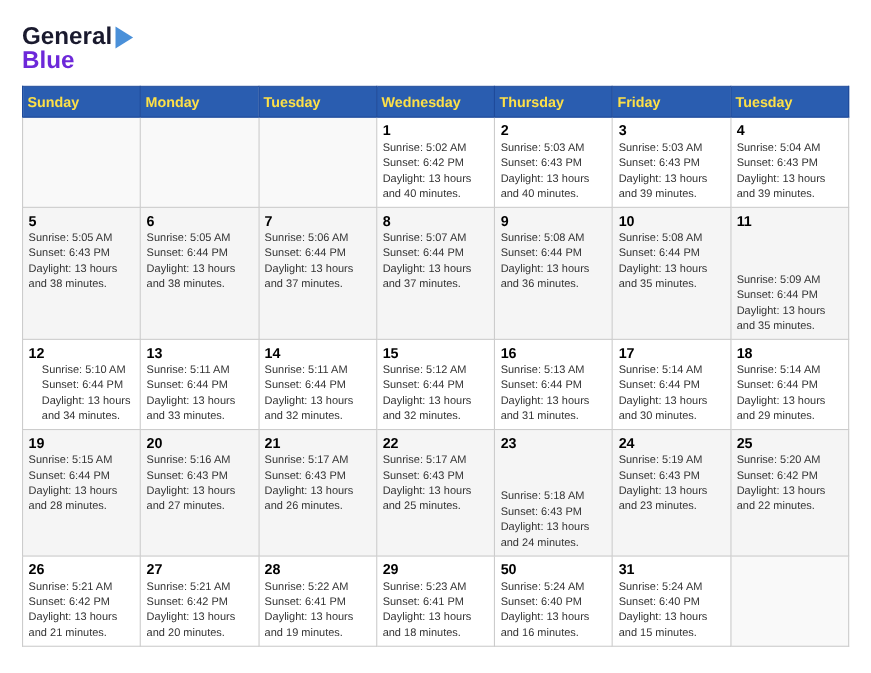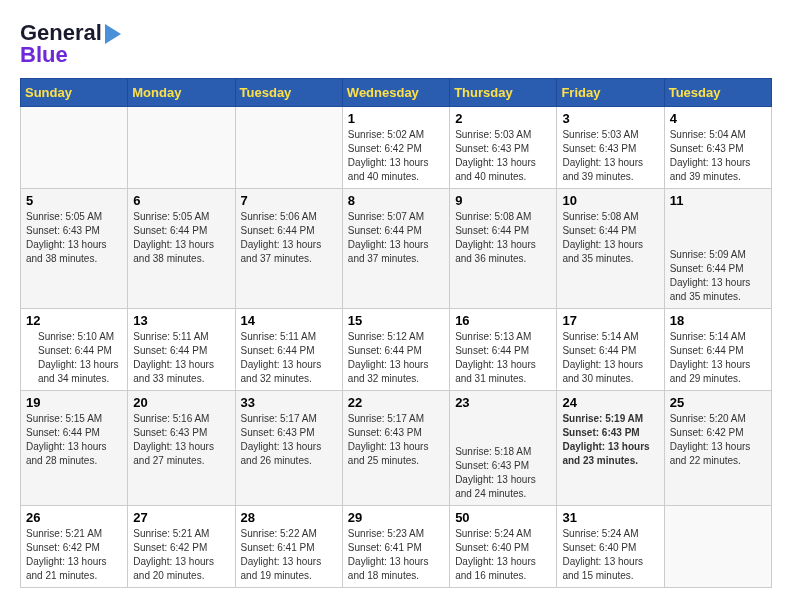--- a/index.html
+++ b/index.html
@@ -252,21 +252,21 @@
 and 28 minutes.</div>
         </td>
         <td>
           <span class="day-number">20</span>
           <div class="day-info" style="white-space: pre-line;">Sunrise: 5:16 AM
 Sunset: 6:43 PM
 Daylight: 13 hours
 and 27 minutes.</div>
         </td>
         <td>
-          <span class="day-number">33</span>
+          <span class="day-number">21</span>
           <div class="day-info" style="white-space: pre-line;">Sunrise: 5:17 AM
 Sunset: 6:43 PM
 Daylight: 13 hours
 and 26 minutes.</div>
         </td>
         <td>
           <span class="day-number">22</span>
           <div class="day-info" style="white-space: pre-line;">Sunrise: 5:17 AM
 Sunset: 6:43 PM
 Daylight: 13 hours
@@ -274,21 +274,21 @@
         </td>
         <td>
           <span class="day-number">23</span>
           <div class="day-info" style="white-space: pre-line; margin-top: 35px;">Sunrise: 5:18 AM
 Sunset: 6:43 PM
 Daylight: 13 hours
 and 24 minutes.</div>
         </td>
         <td>
           <span class="day-number">24</span>
-          <div class="day-info" style="white-space: pre-line; font-weight: bold;">Sunrise: 5:19 AM
+          <div class="day-info" style="white-space: pre-line;">Sunrise: 5:19 AM
 Sunset: 6:43 PM
 Daylight: 13 hours
 and 23 minutes.</div>
         </td>
         <td>
           <span class="day-number">25</span>
           <div class="day-info" style="white-space: pre-line;">Sunrise: 5:20 AM
 Sunset: 6:42 PM
 Daylight: 13 hours
 and 22 minutes.</div>

